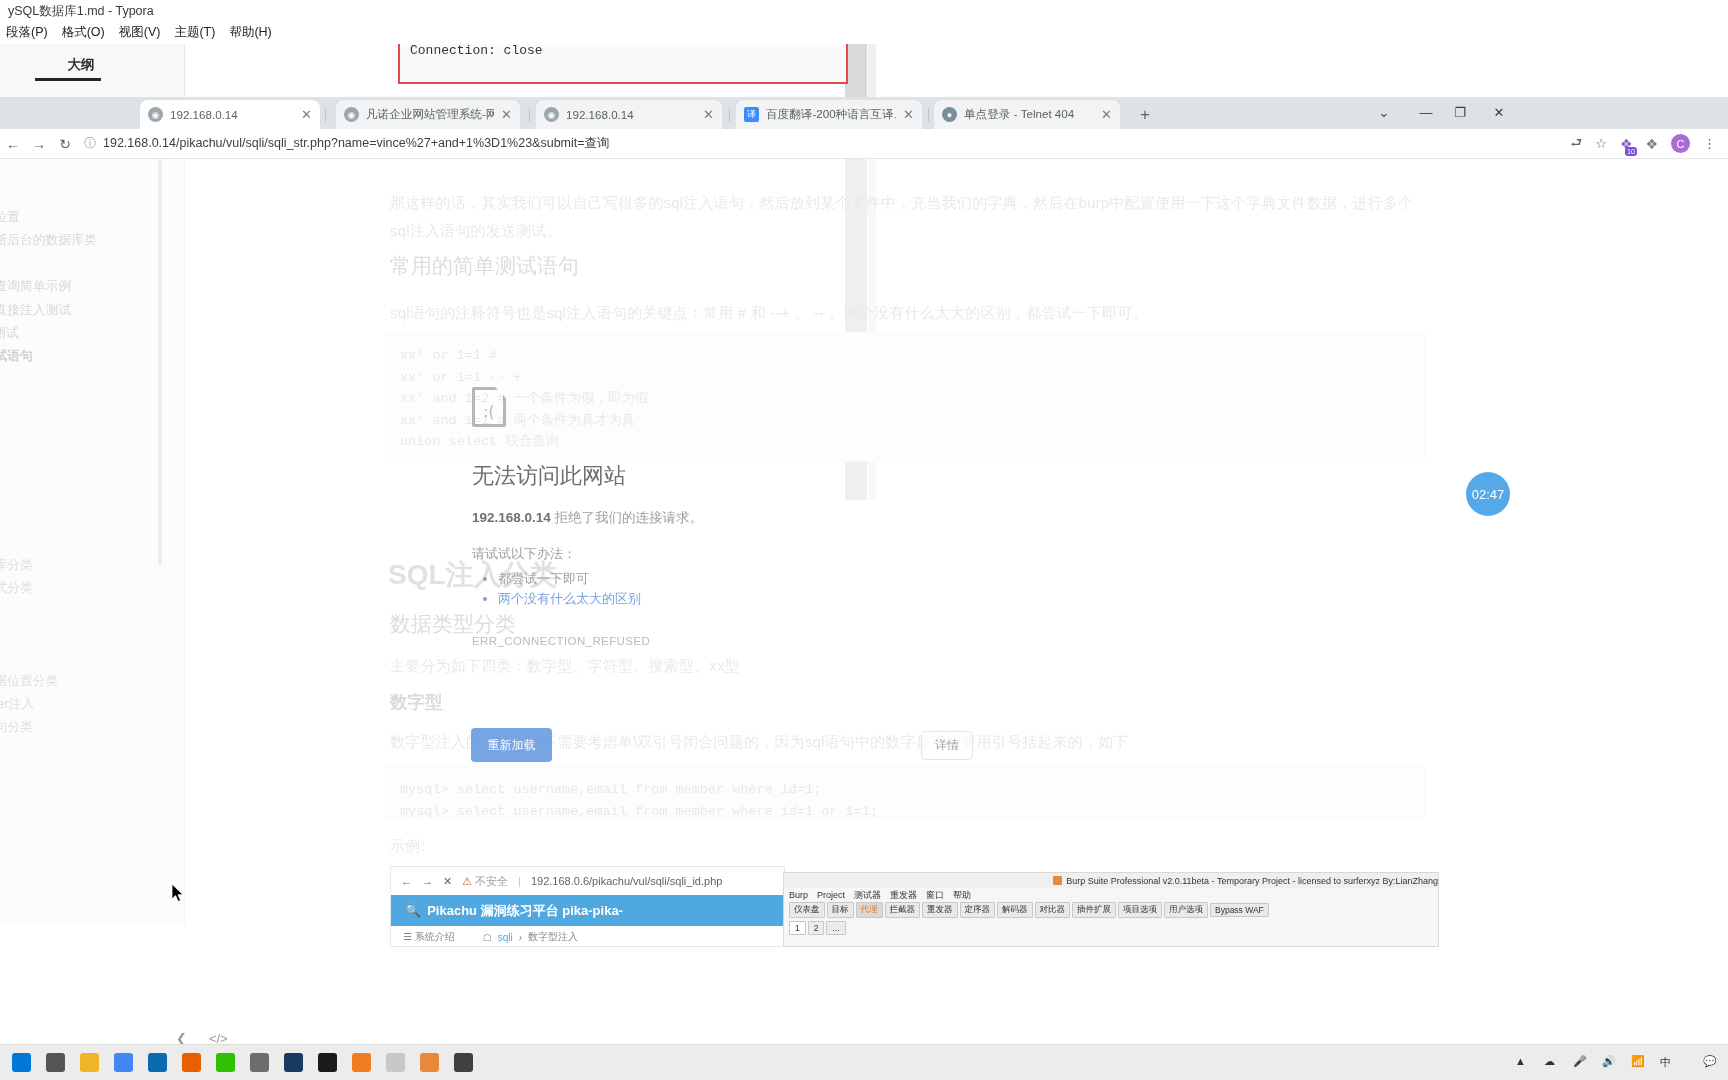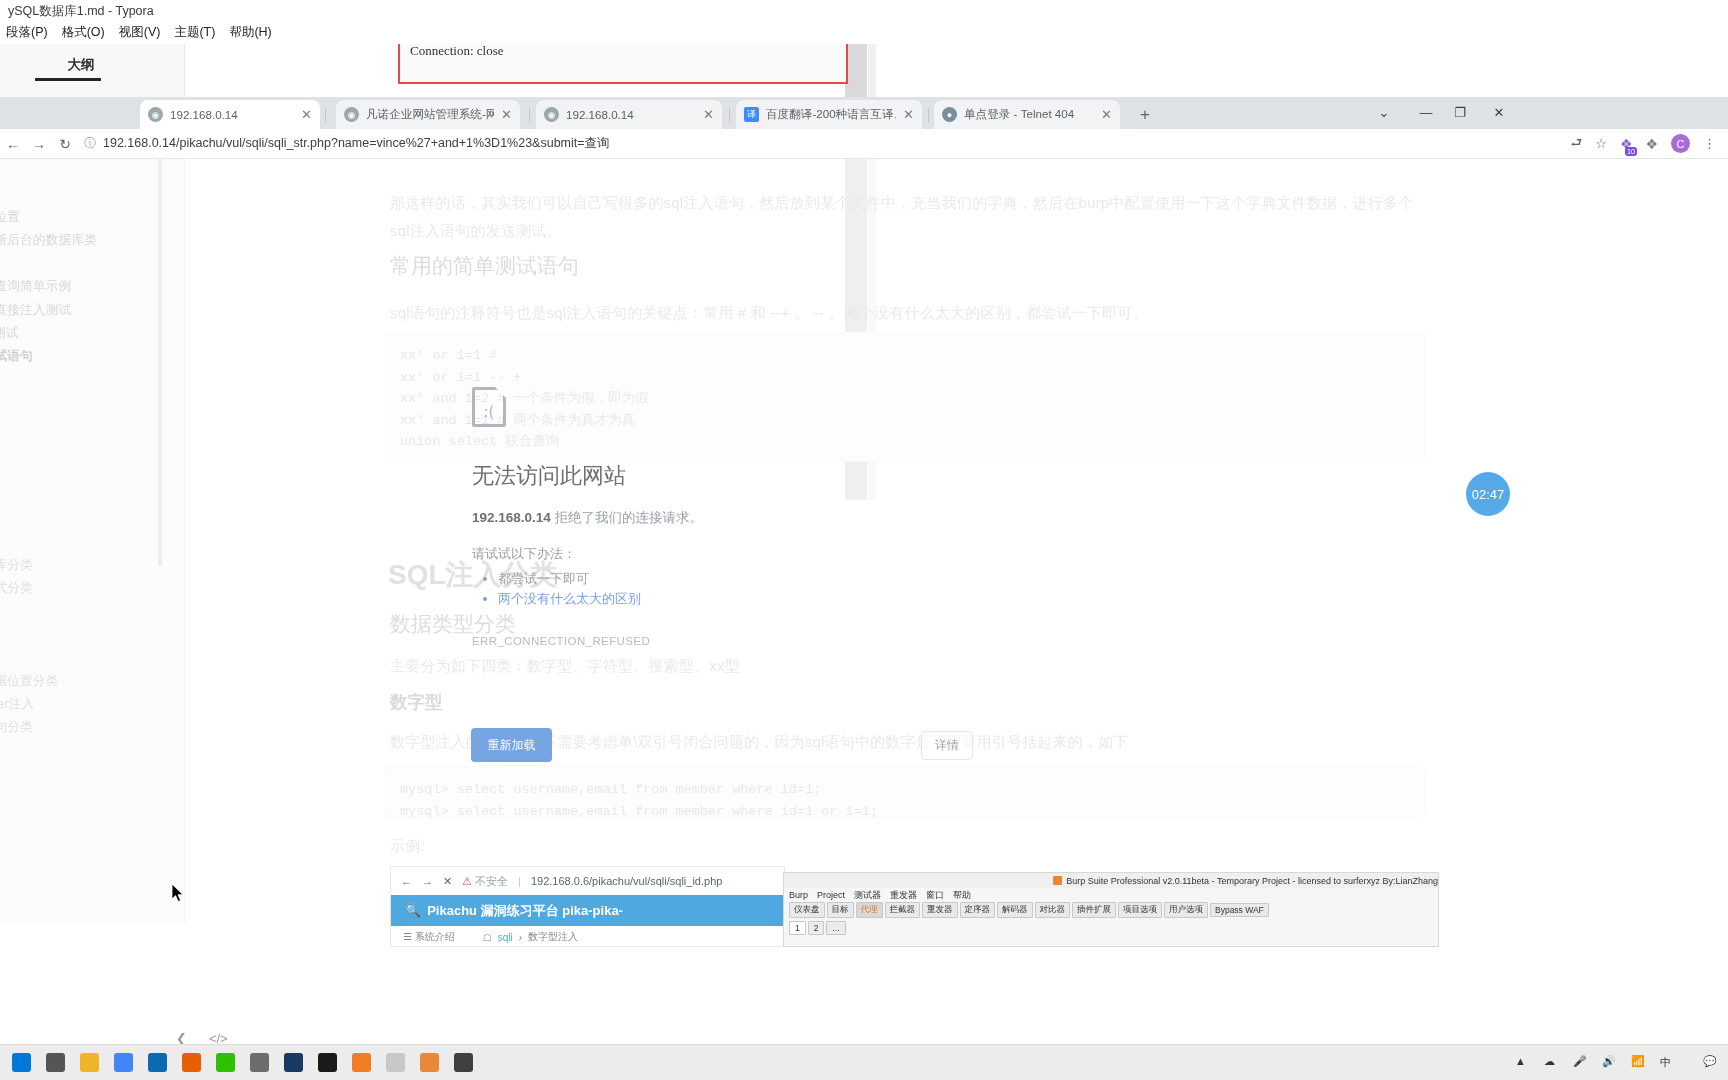--- a/index.html
+++ b/index.html
@@ -60,21 +60,21 @@
   }
 
   
   .doc {
     position: absolute; left: 185px; top: 44px; width: 1543px; height: 880px;
     background: #fff; overflow: hidden;
   }
   .code-top {
     position: absolute; left: 213px; top: -10px; width: 450px; height: 50px;
     border: 2px solid #e04b4b; background: #fafafa;
-    font-family: Liberation Serif, serif;
+    font-family: Liberation Mono, monospace;
     font-size: 13px; color: #333; padding: 7px 0 12px 10px;
   }
   .scroll-grey-1 {
     position: absolute; left: 660px; top: -44px; width: 22px; height: 500px;
     background: #d9d9d9;
   }
   .scroll-grey-2 {
     position: absolute; left: 683px; top: -44px; width: 8px; height: 500px;
     background: #f0f0f0;
   }

